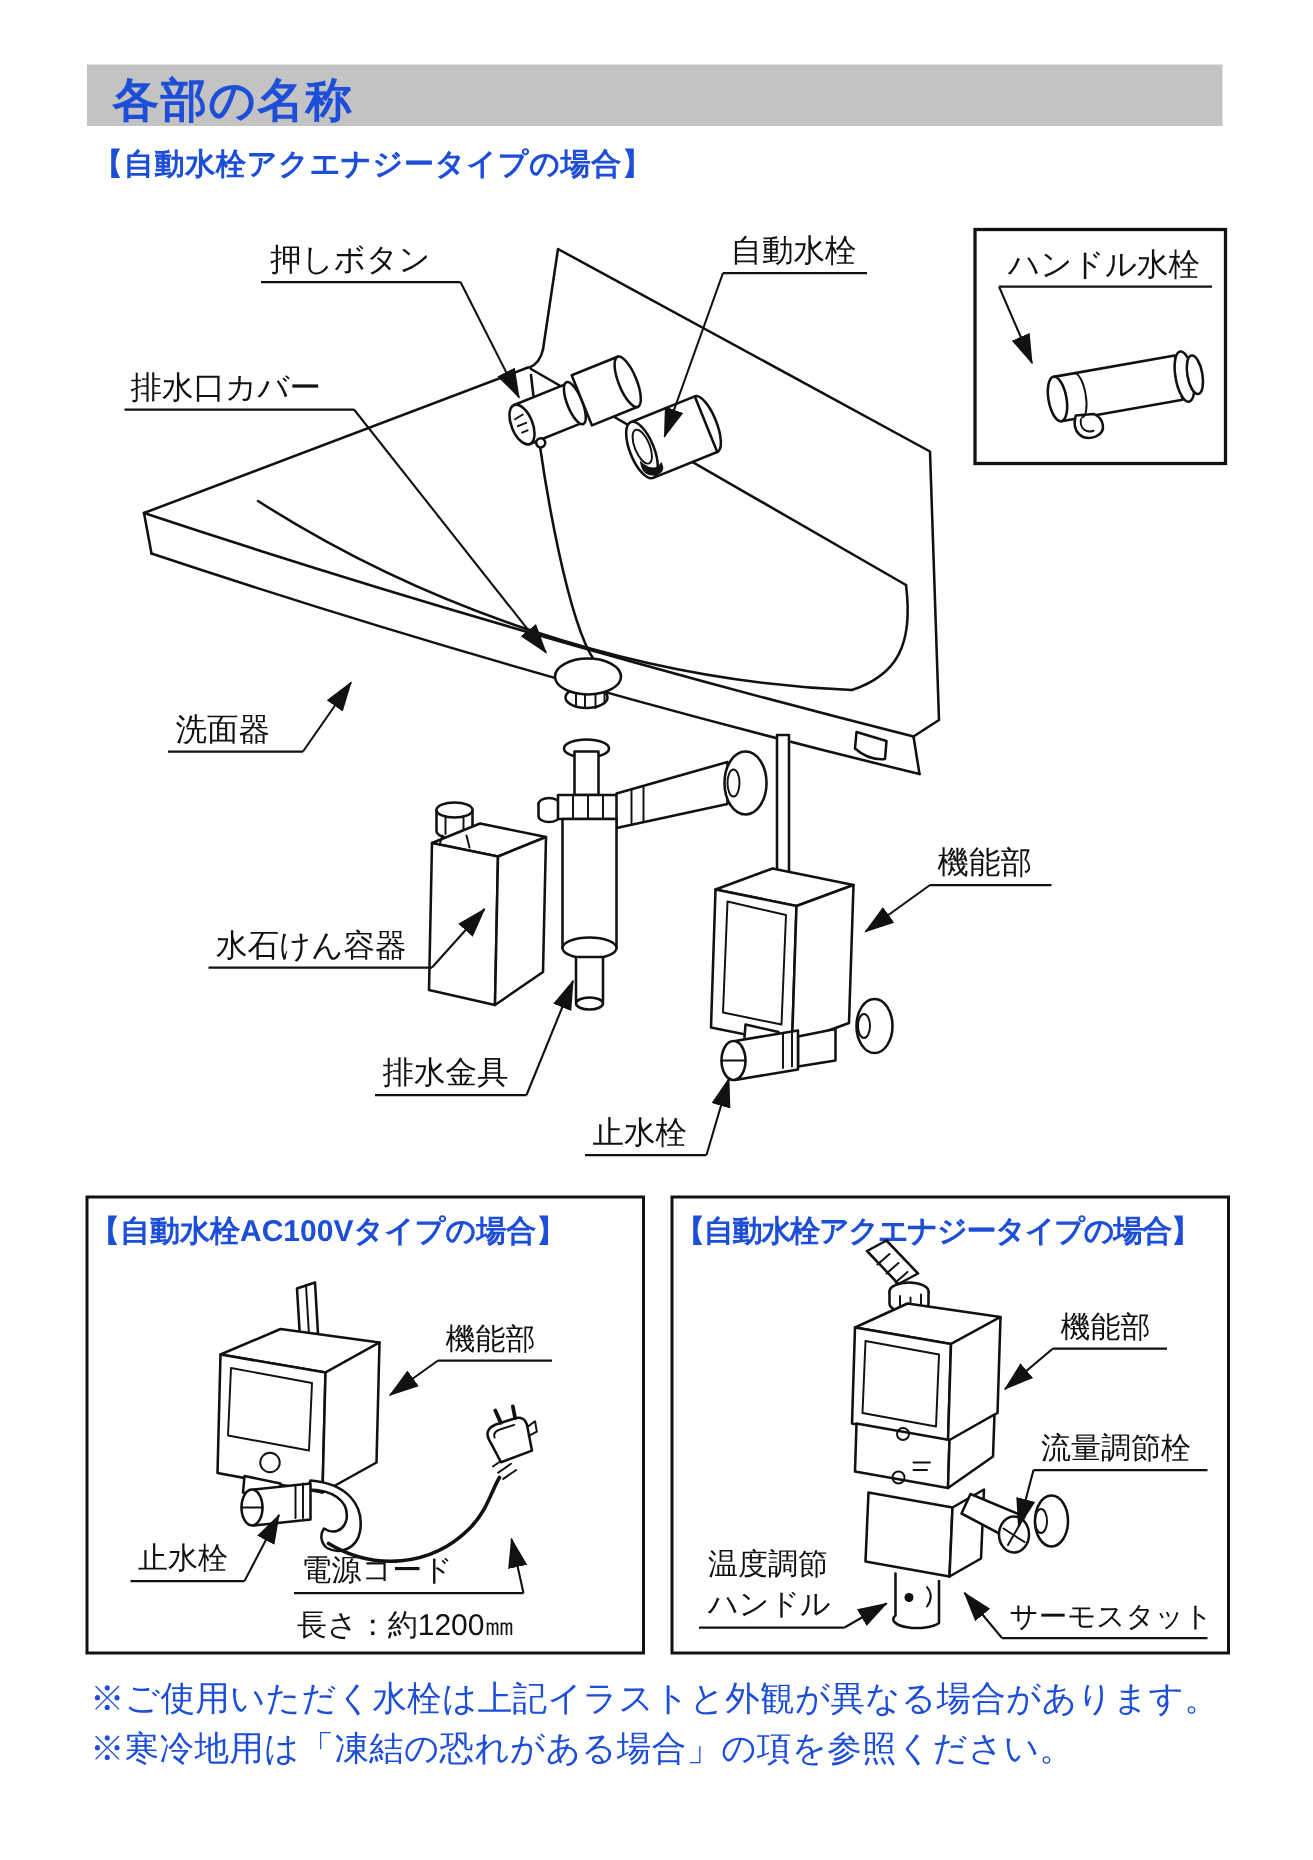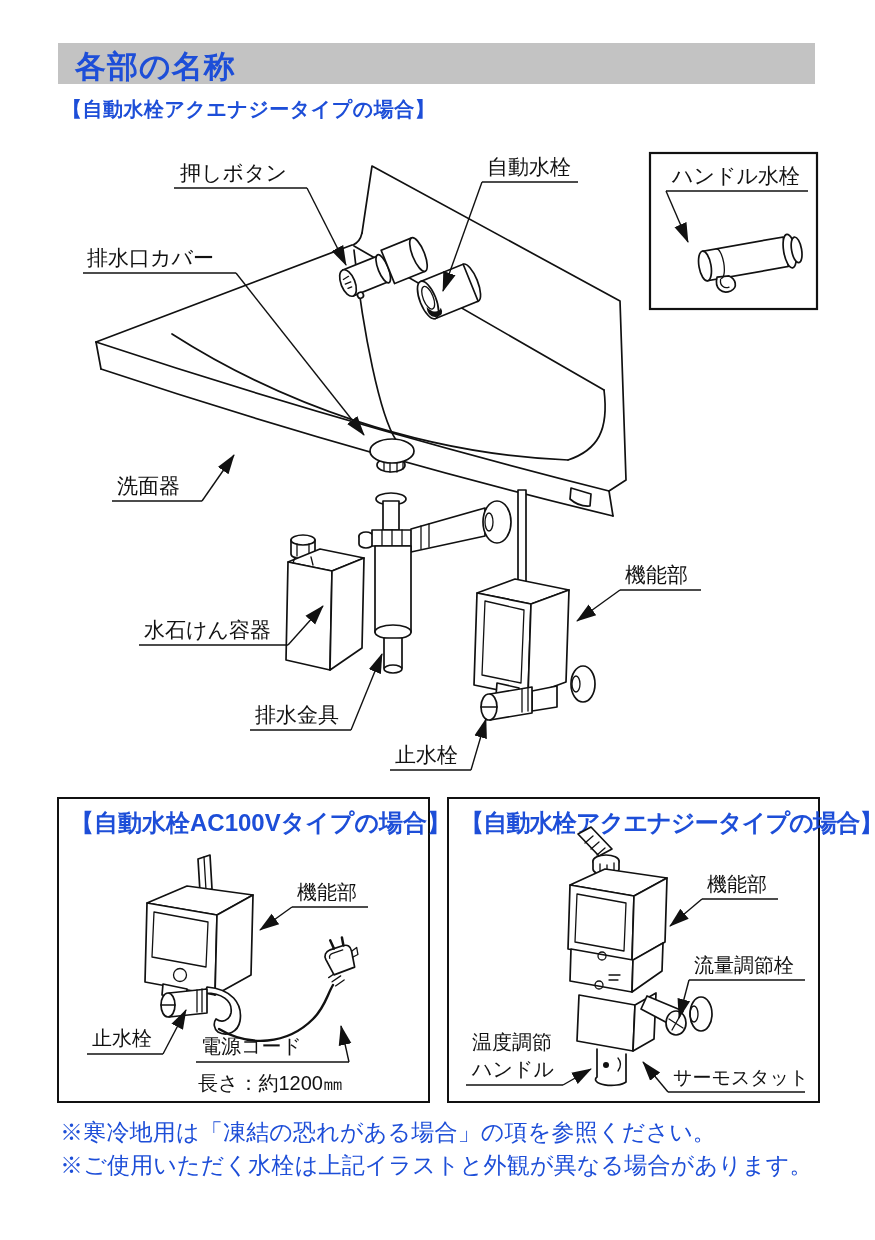--- a/index.html
+++ b/index.html
@@ -12,21 +12,21 @@
   svg text{font-family:"Liberation Sans",sans-serif;fill:#111;font-size:21px;}
   .ln{stroke:#111;fill:none;stroke-width:1.7;stroke-linecap:round;stroke-linejoin:round;}
   .fw{stroke:#111;fill:#fff;stroke-width:1.7;stroke-linecap:round;stroke-linejoin:round;}
   .thin{stroke:#111;fill:none;stroke-width:1.3;stroke-linecap:round;stroke-linejoin:round;}
   .leader{stroke:#111;fill:none;stroke-width:1.4;}
   .under{stroke:#111;fill:none;stroke-width:1.5;}
   .dk{fill:#111;stroke:none;}
   .box{position:absolute;width:373px;height:306px;border:2.5px solid #111;box-sizing:border-box;background:#fff;}
   .box-left{left:57px;top:797px;}
   .box-right{left:447px;top:797px;}
-  .box-title{position:absolute;left:11px;top:8px;font-size:24px;font-weight:bold;white-space:nowrap;}
+  .box-title{position:absolute;left:1px;top:8px;font-size:20px;font-weight:bold;white-space:nowrap;}
   .box-right .box-title{letter-spacing:-0.8px;}
   .box svg{left:0;top:0;}
   .box svg text{font-size:20px;}
   .notes{position:absolute;left:60px;top:1116px;font-size:23px;line-height:33px;letter-spacing:0.2px;}
   .page-number{position:absolute;left:0;top:1186px;width:875px;text-align:center;font-size:28px;}
 </style>
 </head>
 <body>
 
 <div class="page">
@@ -280,18 +280,18 @@
         <path class="leader" d="M114,286 L142,270" marker-end="url(#ah3)"></path>
 
         <text x="224" y="285" style="font-size:19px;">サーモスタット</text>
         <path class="under" d="M219,293 H356"></path>
         <path class="leader" d="M219,293 L194,263" marker-end="url(#ah3)"></path>
       </g>
     </svg>
   </div>
 
   <div class="notes">
+    <div>※ご使用いただく水栓は上記イラストと外観が異なる場合があります。</div>
     <div>※寒冷地用は「凍結の恐れがある場合」の項を参照ください。</div>
-    <div>※ご使用いただく水栓は上記イラストと外観が異なる場合があります。</div>
   </div>
   <div class="page-number">7</div>
 
 </div>
 
 </body></html>

